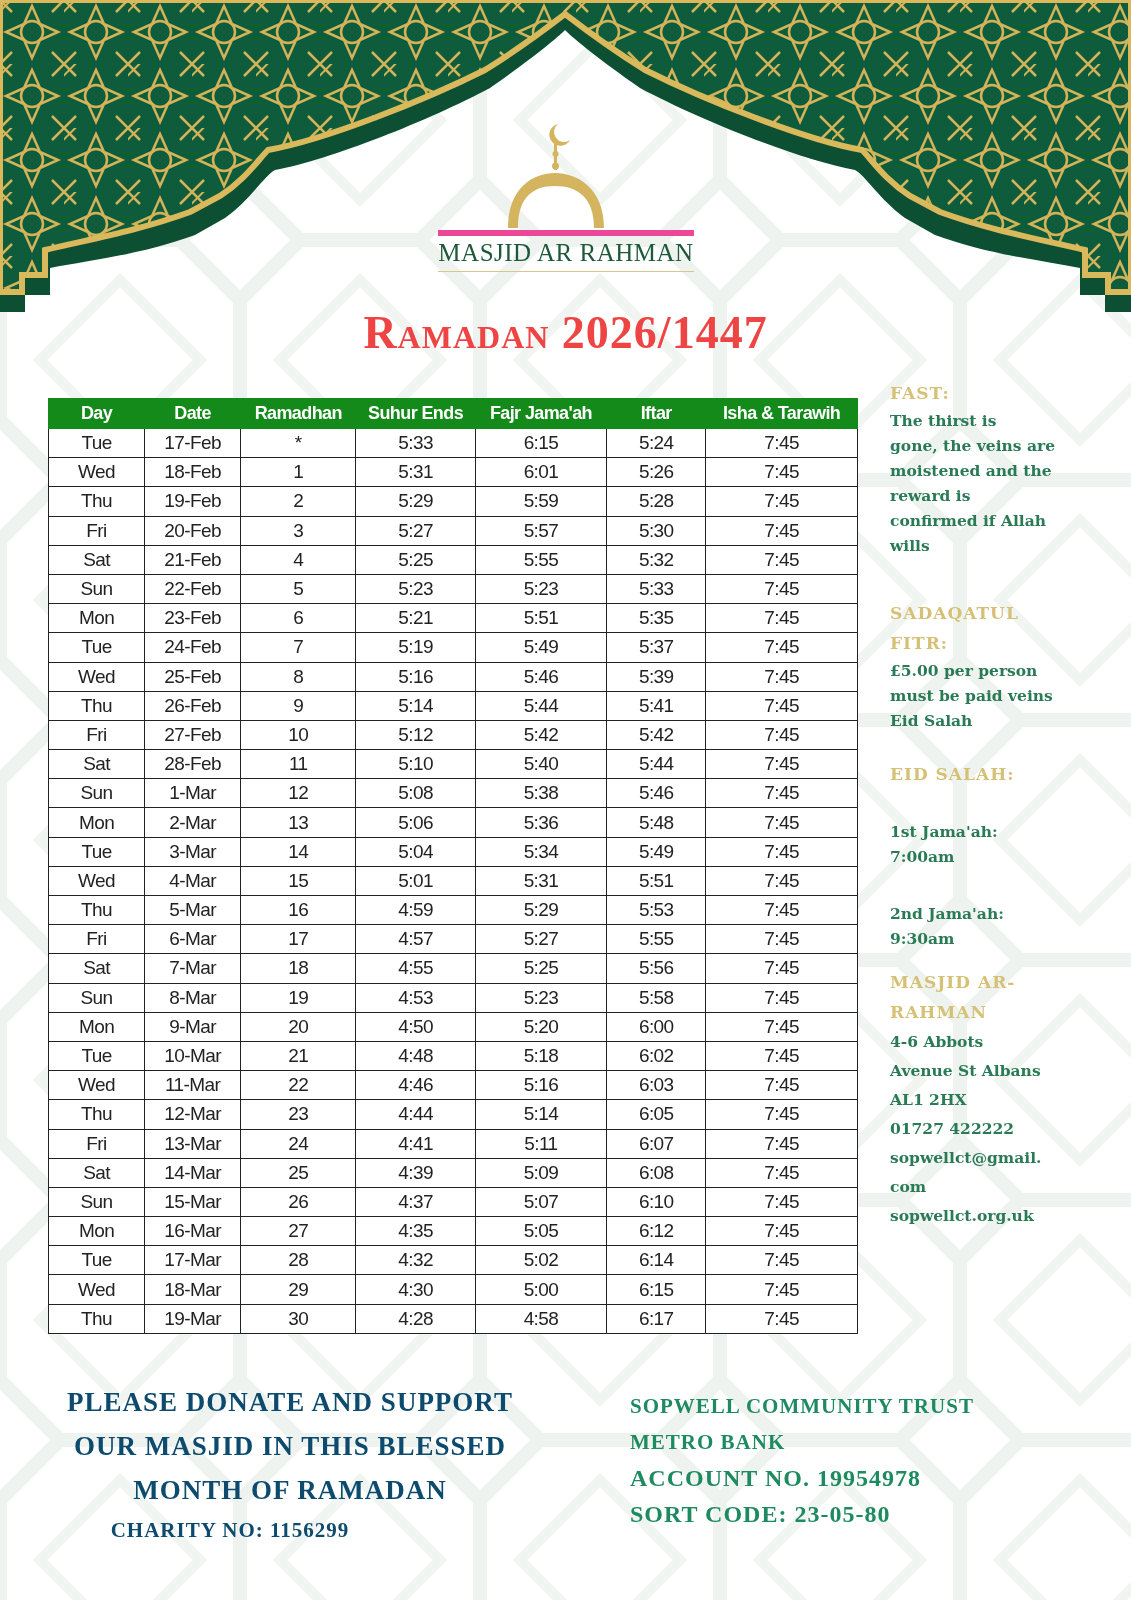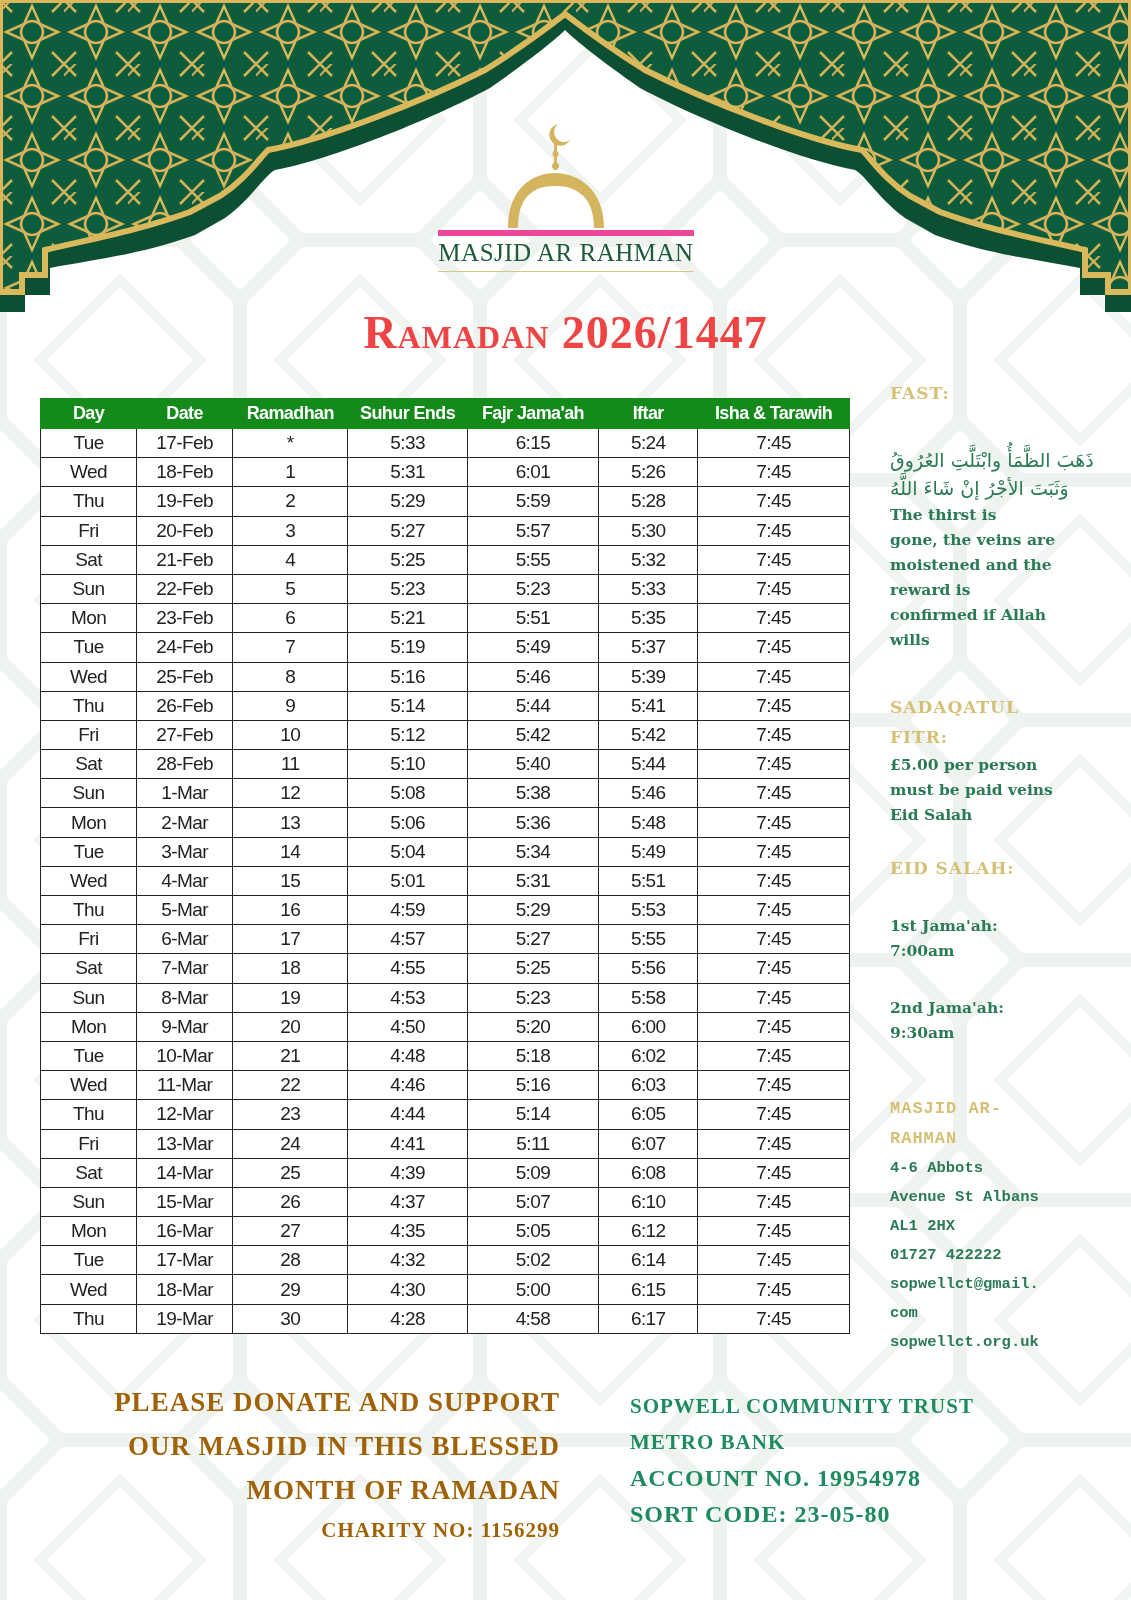--- a/index.html
+++ b/index.html
@@ -22,21 +22,21 @@
   }
 
   .title {
     position: absolute; left: 0; top: 306px; width: 1131px; text-align: center; z-index: 2;
     font-family: "Liberation Serif", serif; font-weight: bold; color: #ef4444;
     font-size: 46px; letter-spacing: 1px; font-variant: small-caps;
   }
 
   
   .timetable {
-    position: absolute; left: 40px; top: 398px; width: 810px; z-index: 2;
+    position: absolute; left: 48px; top: 398px; width: 810px; z-index: 2;
     border-collapse: collapse; font-family: "Liberation Sans", sans-serif;
     background: #ffffff;
   }
   .timetable th {
     background: #138a1a; color: #ffffff; font-weight: bold; font-size: 18px;
     height: 30px; border: 1px solid #138a1a; letter-spacing: -0.6px;
     font-stretch: condensed; transform-origin: center;
   }
   .timetable td {
     border: 1.5px solid #222; height: 29.2px; text-align: center;
@@ -51,22 +51,22 @@
   .timetable col.c-isha { width: 150px; }
 
   
   .sidebar { position: absolute; left: 890px; top: 378px; width: 212px; z-index: 2; text-align: left;
     font-family: "DejaVu Serif", serif; }
   .sb-heading { color: #d6c075; font-weight: bold; font-size: 17px; letter-spacing: 1px; line-height: 30px; }
   .sb-text { color: #2a7a55; font-weight: bold; font-size: 15.5px; line-height: 25px; }
   .sb-arabic { color: #2a7a55; font-size: 19px; line-height: 28px; direction: rtl; font-family: "DejaVu Sans", sans-serif; margin-top: 38px; }
 
   
-  .donate { position: absolute; left: 20px; top: 1380px; width: 540px; text-align: right; z-index: 2;
-    font-family: "Liberation Serif", serif; font-weight: bold; color: #a16207; }
+  .donate { position: absolute; left: 20px; top: 1380px; width: 540px; text-align: center; z-index: 2;
+    font-family: "Liberation Serif", serif; font-weight: bold; color: #0c4a6e; }
   .donate .line { font-size: 27px; line-height: 44px; letter-spacing: 1px; }
   .donate .charity { font-size: 21px; line-height: 36px; letter-spacing: 1px; margin-left: -120px; }
   .bank { position: absolute; left: 630px; top: 1388px; width: 420px; text-align: left; z-index: 2;
     font-family: "Liberation Serif", serif; font-weight: bold; color: #1d8a60; }
   .bank .line { font-size: 21px; line-height: 36px; letter-spacing: 1px; }
   .bank .big { font-size: 24px; }
 </style>
 </head>
 <body>
 
@@ -409,21 +409,20 @@
         <td>4:58</td>
         <td>6:17</td>
         <td>7:45</td>
       </tr>
     </tbody>
 </table>
 
 <div class="sidebar">
   <div>
     <div class="sb-heading">FAST:</div>
-    <div class="sb-arabic">ذَهَبَ الظَّمَأُ وابْتَلَّتِ العُرُوقُ وَثَبَتَ الأجْرُ إنْ شَاءَ اللَّهُ</div>
     <div class="sb-text">
       <div>The thirst is</div>
       <div>gone, the veins are</div>
       <div>moistened and the</div>
       <div>reward is</div>
       <div>confirmed if Allah</div>
       <div>wills</div>
     </div>
   </div>
 
@@ -444,21 +443,21 @@
     <div class="sb-text" style="margin-top:30px;">
       <div>1st Jama'ah:</div>
       <div>7:00am</div>
     </div>
     <div class="sb-text" style="margin-top:32px;">
       <div>2nd Jama'ah:</div>
       <div>9:30am</div>
     </div>
   </div>
 
-  <div style="margin-top:49px;font-family:Liberation Mono, monospace;">
+  <div style="margin-top:16px;">
     <div class="sb-heading">
       <div>MASJID AR-</div>
       <div>RAHMAN</div>
     </div>
     <div class="sb-text" style="line-height:29px;">
       <div>4-6 Abbots</div>
       <div>Avenue St Albans</div>
       <div>AL1 2HX</div>
       <div>01727 422222</div>
       <div>sopwellct@gmail.</div>

